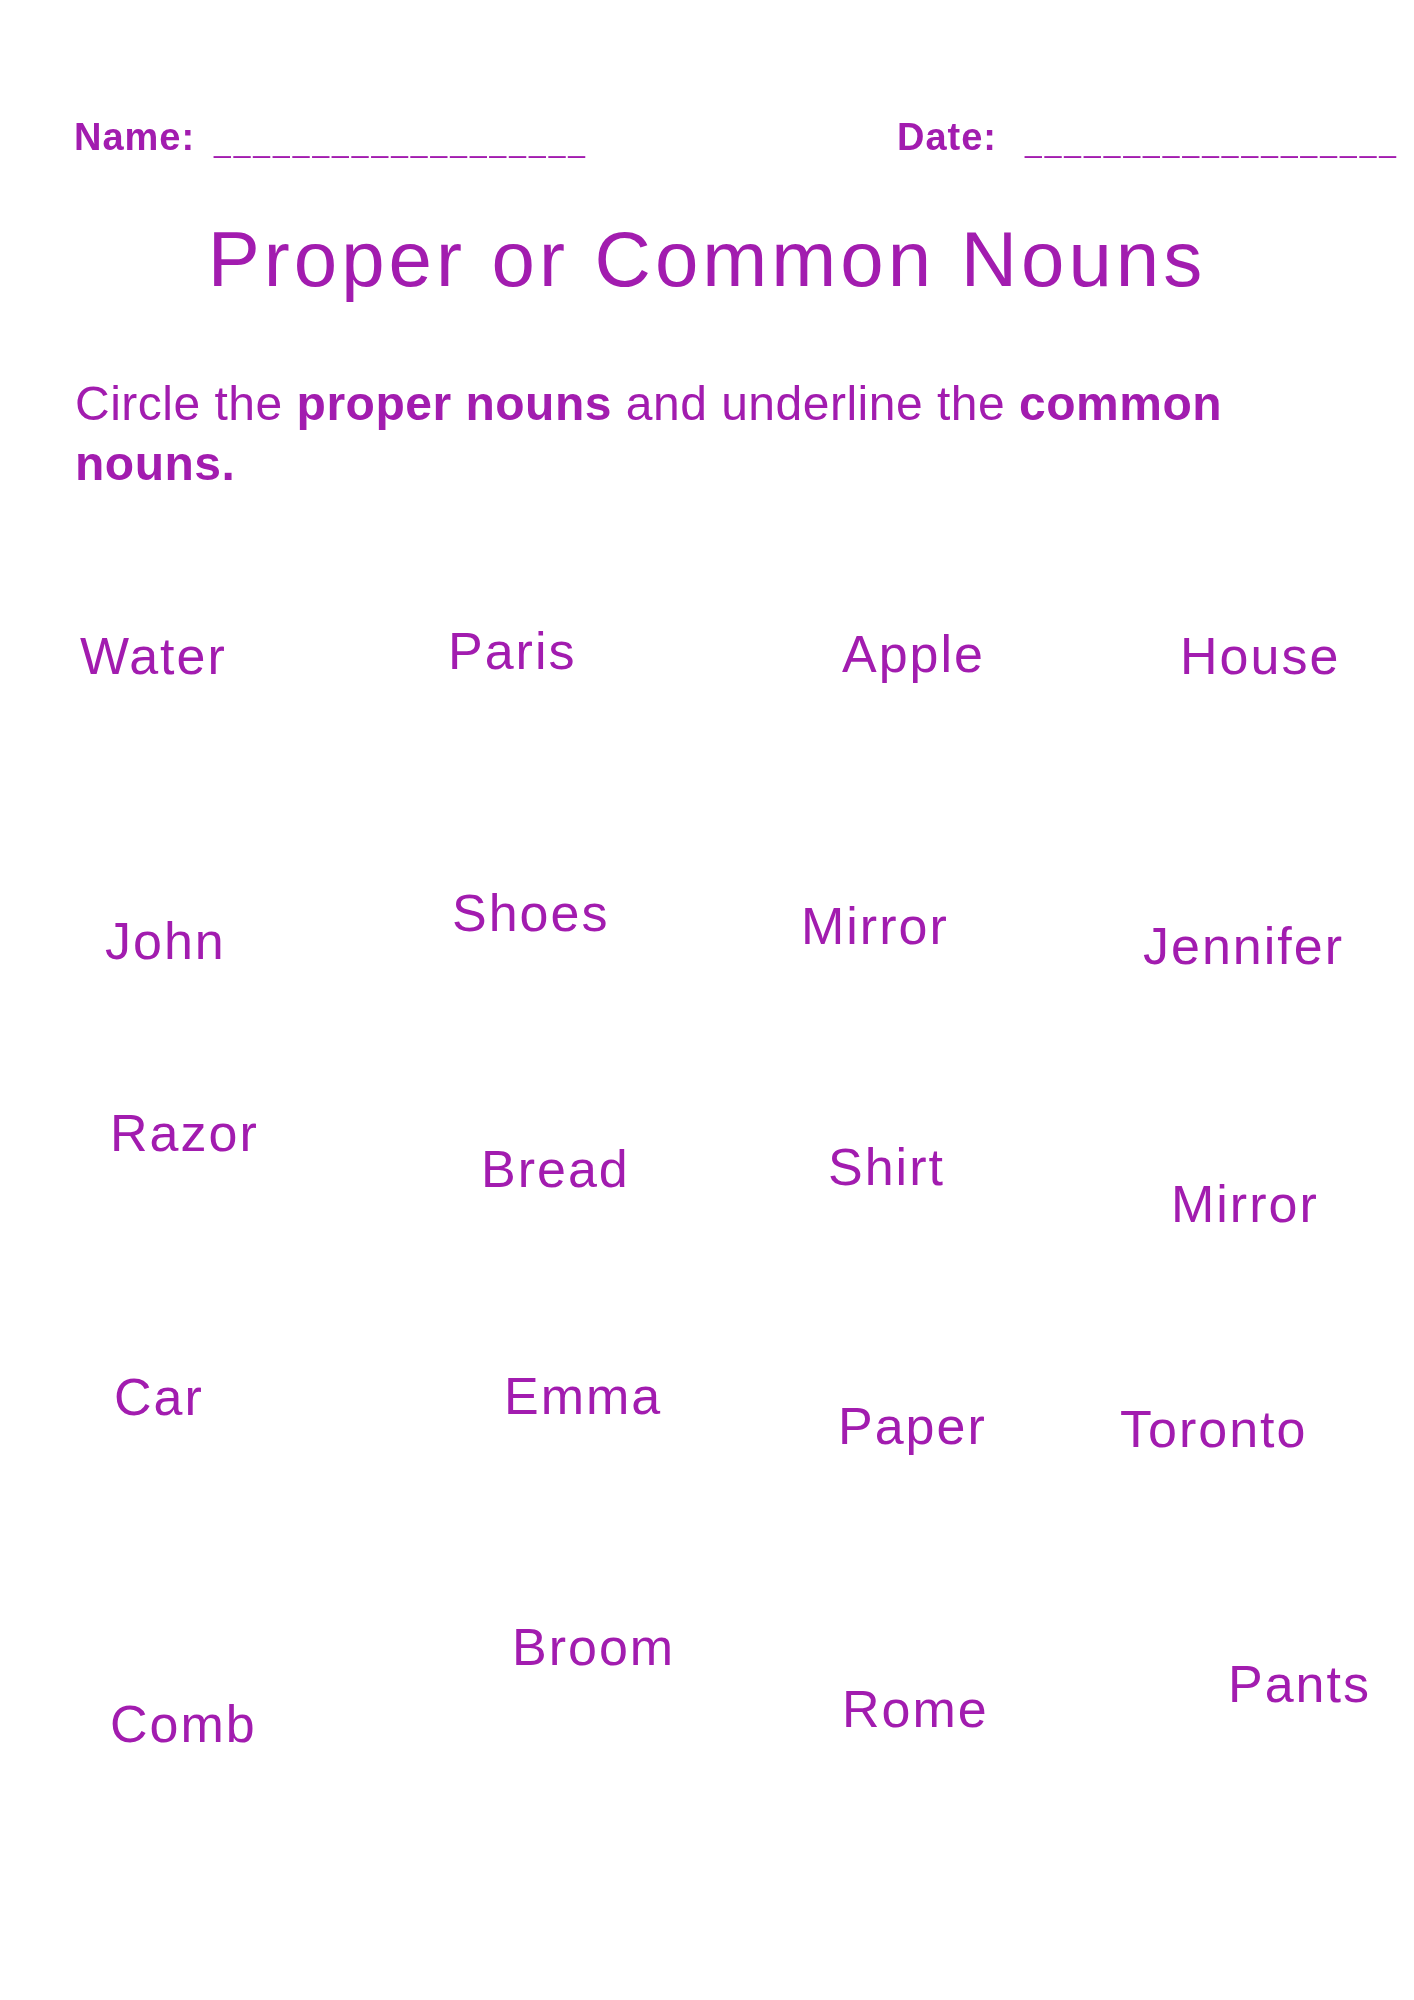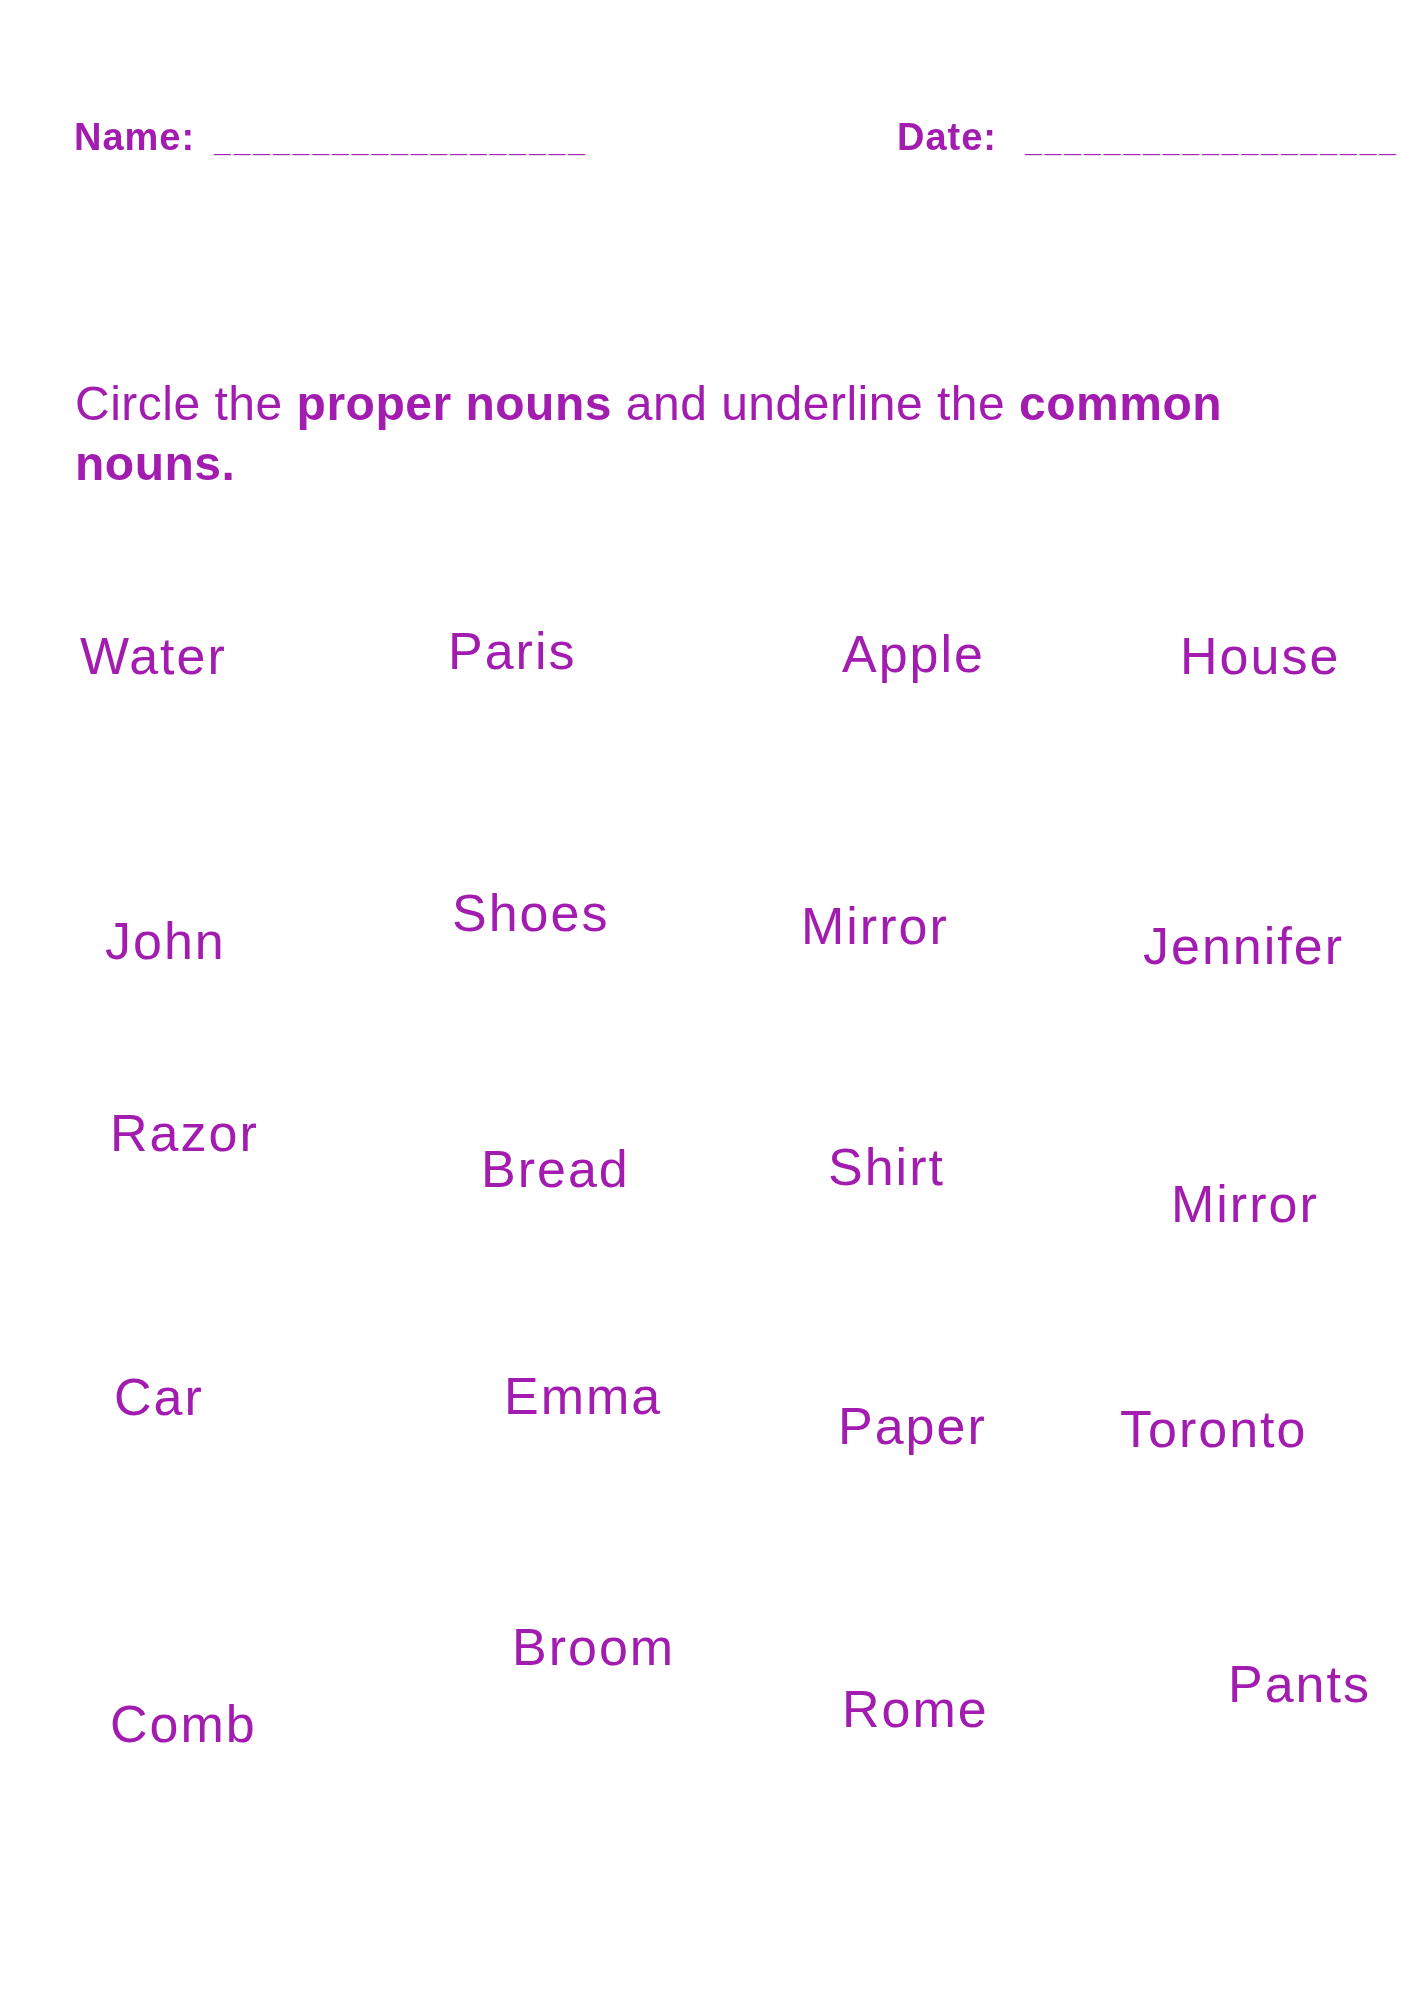--- a/index.html
+++ b/index.html
@@ -23,21 +23,21 @@
     font-weight: 700;
     letter-spacing: 1px;
     line-height: 1;
     white-space: nowrap;
   }
   .name-label { left: 74px;  top: 118px; }
   .date-label { left: 897px; top: 118px; }
   .hdr-line {
     position: absolute;
     font-size: 30px;
-    font-weight: 700;
+    font-weight: 400;
     letter-spacing: 3px;
     line-height: 1;
     white-space: nowrap;
   }
   .name-line { left: 214px;  top: 127px; }
   .date-line { left: 1025px; top: 127px; }
   
   .title {
     position: absolute;
     left: 0;
@@ -97,20 +97,21 @@
 </head>
 <body>
 
 <div class="page">
 
   <span class="hdr-label name-label">Name:</span>
   <span class="hdr-line name-line">___________________</span>
   <span class="hdr-label date-label">Date:</span>
   <span class="hdr-line date-line">___________________</span>
 
+  <h1 class="title">Proper or Common Nouns</h1>
 
   <div class="instructions">
     <div><span>Circle the </span><span class="b">proper nouns</span><span> and underline the </span><span class="b">common</span></div>
     <div><span class="b">nouns.</span></div>
   </div>
 
   <span class="word w0">Water</span>
   <span class="word w1">Paris</span>
   <span class="word w2">Apple</span>
   <span class="word w3">House</span>

